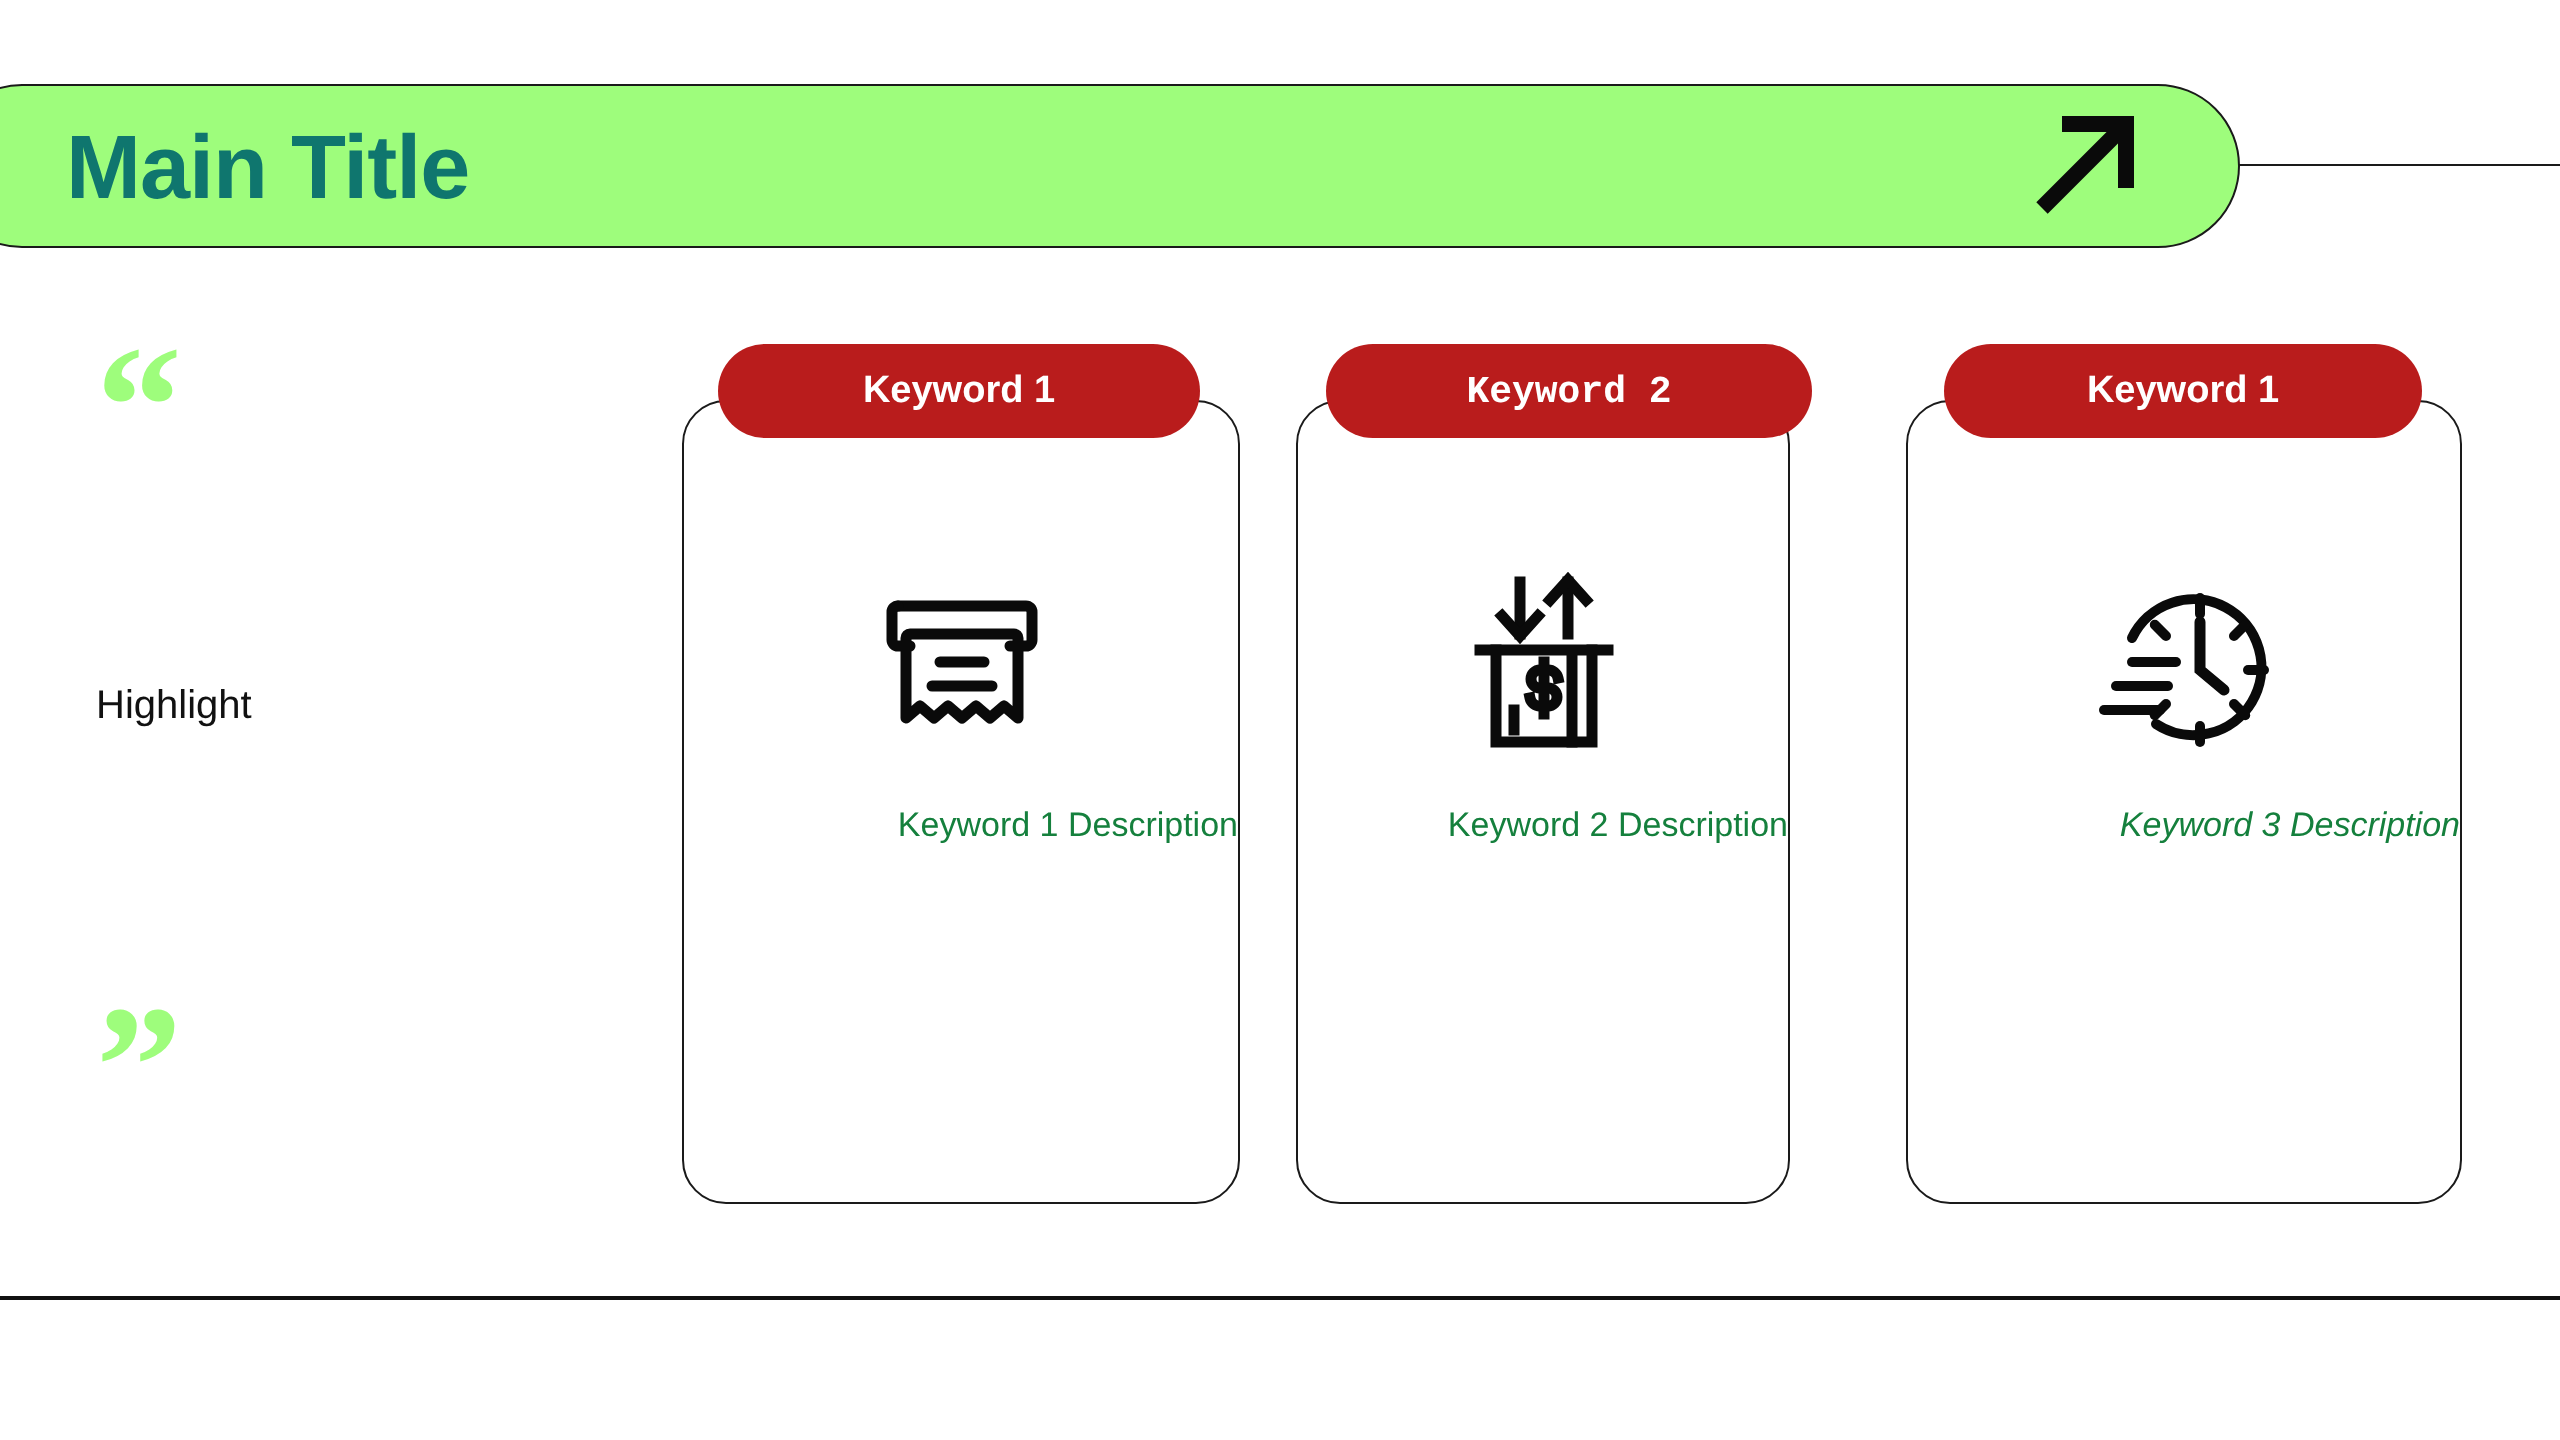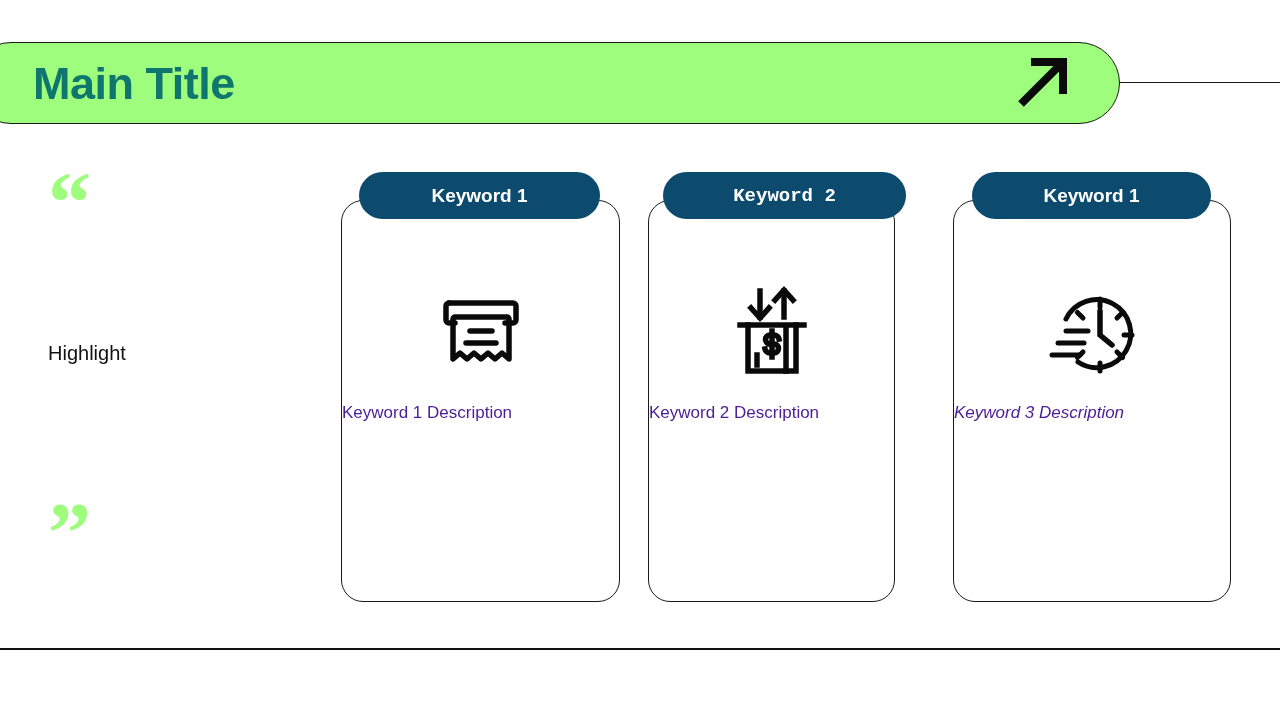--- a/index.html
+++ b/index.html
@@ -104,21 +104,21 @@
     background: #ffffff;
   }
   .card-1 { left: 0px; }
   .card-2 { left: 307px; width: 247px; }
   .card-3 { left: 612px; width: 278px; font-style: italic; }
 
   .card-pill {
     position: absolute;
     top: 0px;
     height: 47px;
-    background: #0c4a6e;
+    background: #b91c1c;
     border-radius: 24px;
     display: flex;
     align-items: center;
     justify-content: center;
     z-index: 3;
   }
   .pill-1 { left: 18px;  width: 241px; }
   .pill-2 { left: 322px; width: 243px; font-family: Liberation Mono, monospace; }
   .pill-3 { left: 631px; width: 239px; }
   .card-pill-label {
@@ -137,23 +137,23 @@
   }
   .card-icon svg {
     width: 96px;
     height: 96px;
     display: block;
   }
   .card-desc {
     position: absolute;
     top: 202px;
     width: 100%;
-    text-align: left;
+    text-align: right;
     font-size: 17px;
-    color: #4c1d95;
+    color: #15803d;
     white-space: nowrap;
   }
 
   
   .footer-rule {
     position: absolute;
     left: 0;
     top: 648px;
     width: 1280px;
     height: 0;

